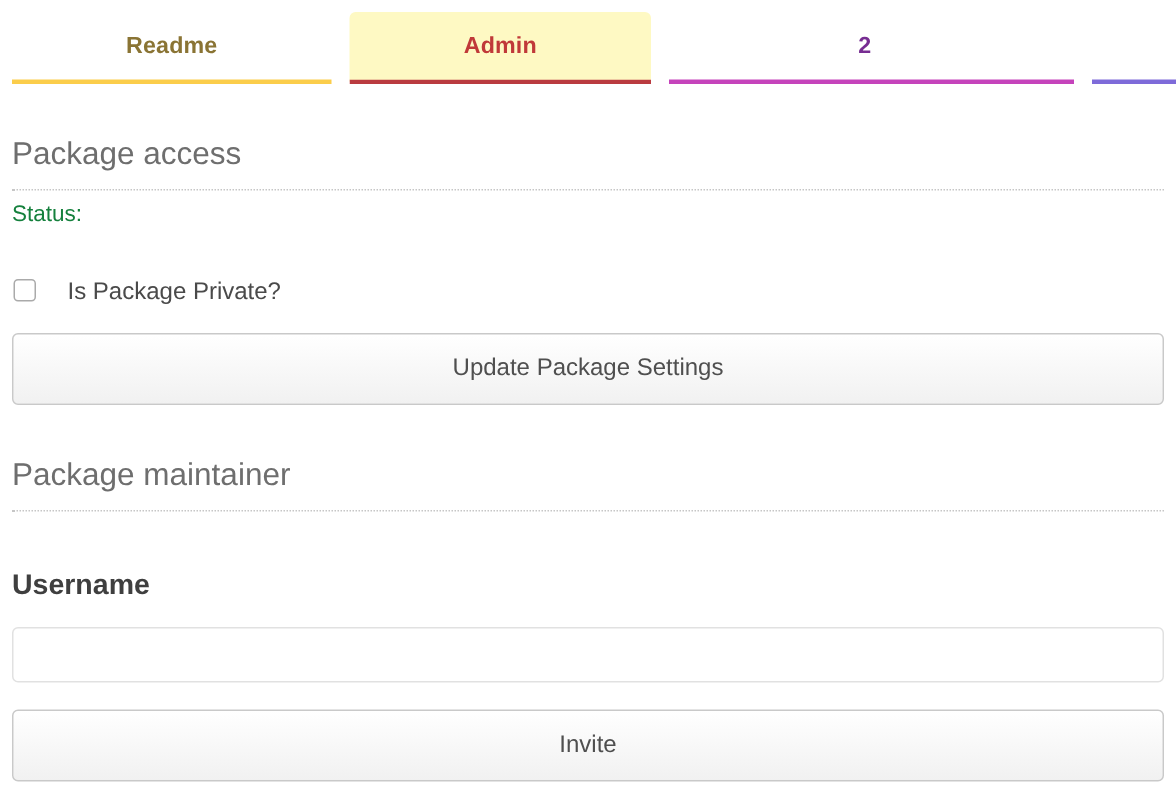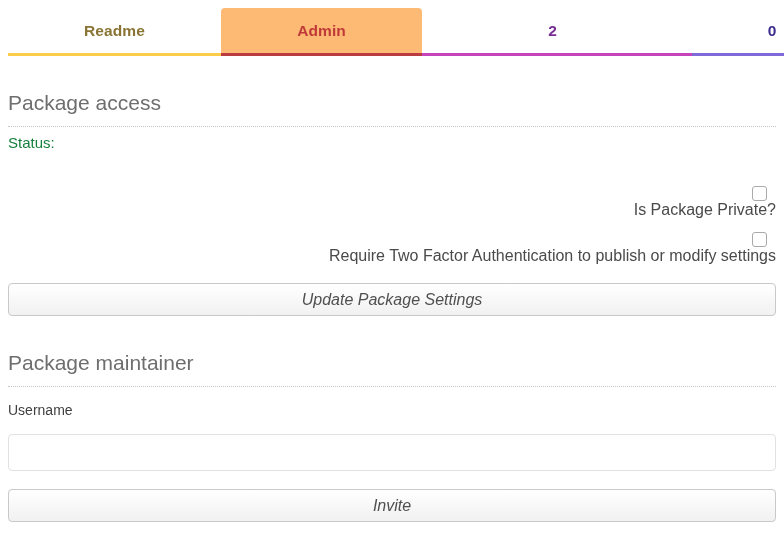--- a/index.html
+++ b/index.html
@@ -1,15 +1,15 @@
 <!DOCTYPE html>
 <html><head>
 <meta charset="utf-8">
 <style>
-  * { box-sizing: border-box; margin: 0; padding: 0; }
+  * { box-sizing: border-box; margin: 0; padding: 0; gap: 12px; }
   html, body { background: #ffffff; }
   body {
     width: 784px;
     height: 536px;
     font-family: "Liberation Sans", "DejaVu Sans", sans-serif;
     color: #404040;
     overflow: hidden;
   }
 
   
@@ -58,59 +58,57 @@
   }
   .status-value {
     margin-top: 4px;
     font-size: 17px;
     line-height: 22px;
     color: #3c3c3c;
   }
 
   .checkbox-row {
     display: flex;
-    align-items: flex-end;
+    align-items: flex-start;
     margin-top: 13px;
     font-size: 16px;
     color: #4a4a4a;
-    flex-direction: column;
   }
   .checkbox-row:first-of-type { margin-top: 34px; }
   .checkbox-row input[type="checkbox"] {
     appearance: none;
     -webkit-appearance: none;
     width: 15px;
     height: 15px;
     border: 1px solid #aaaaaa;
     border-radius: 3px;
     background: #ffffff;
     margin: 0 9px 0 1px;
     flex: none;
     cursor: pointer;
   }
 
   .btn {
     display: block;
     width: 100%;
-    height: 33px;
+    height: 48px;
     margin-top: 18px;
     border: 1px solid #c9c9c9;
     border-radius: 4px;
     background: linear-gradient(#ffffff, #f1f1f1);
     font-family: "Liberation Sans", "DejaVu Sans", sans-serif;
     font-size: 16px;
     color: #4f4f4f;
     cursor: pointer;
-    font-style: italic;
   }
 
   .field-label {
-    margin-top: 15px;
-    font-size: 14px;
-    font-weight: 400;
+    margin-top: 39px;
+    font-size: 19px;
+    font-weight: 700;
     color: #3f3f3f;
   }
   .text-input {
     display: block;
     width: 100%;
     height: 37px;
     margin-top: 16px;
     border: 1px solid #e1e1e1;
     border-radius: 4px;
     background: #ffffff;
@@ -122,21 +120,21 @@
 
   .invite-btn { }
 </style>
 </head>
 <body>
 
 <div class="tabbar">
   <div class="tab" style="width: 213px; color: rgb(138, 116, 52); border-bottom-color: rgb(251, 205, 75); background: transparent;">
     <span>Readme</span>
   </div>
-  <div class="tab selected" style="width: 201px; color: rgb(192, 57, 57); border-bottom-color: rgb(186, 59, 64); background: #fdba74;">
+  <div class="tab selected" style="width: 201px; color: rgb(192, 57, 57); border-bottom-color: rgb(186, 59, 64); background: #fef9c3;">
     <span>Admin</span>
   </div>
   <div class="tab" style="width: 270px; color: rgb(119, 45, 146); border-bottom-color: rgb(197, 67, 187); background: transparent;">
     <span class="count">2</span>
   </div>
   <div class="tab" style="width: 160px; color: rgb(62, 45, 143); border-bottom-color: rgb(126, 107, 217); background: transparent;">
     <span>0</span>
   </div>
 </div>
 
@@ -144,24 +142,20 @@
 
   <h2 class="section-title">Package access</h2>
 
   <div class="status-label">Status:</div>
 
   <label class="checkbox-row">
     <input type="checkbox" style="">
     <span>Is Package Private?</span>
   </label>
 
-  <label class="checkbox-row">
-    <input type="checkbox" style="">
-    <span>Require Two Factor Authentication to publish or modify settings</span>
-  </label>
 
   <button class="btn">Update Package Settings</button>
 
   <h2 class="section-title">Package maintainer</h2>
 
   <div class="field-label">Username</div>
 
   <input class="text-input" type="text" value="" style="">
 
   <button class="btn invite-btn">Invite</button>

